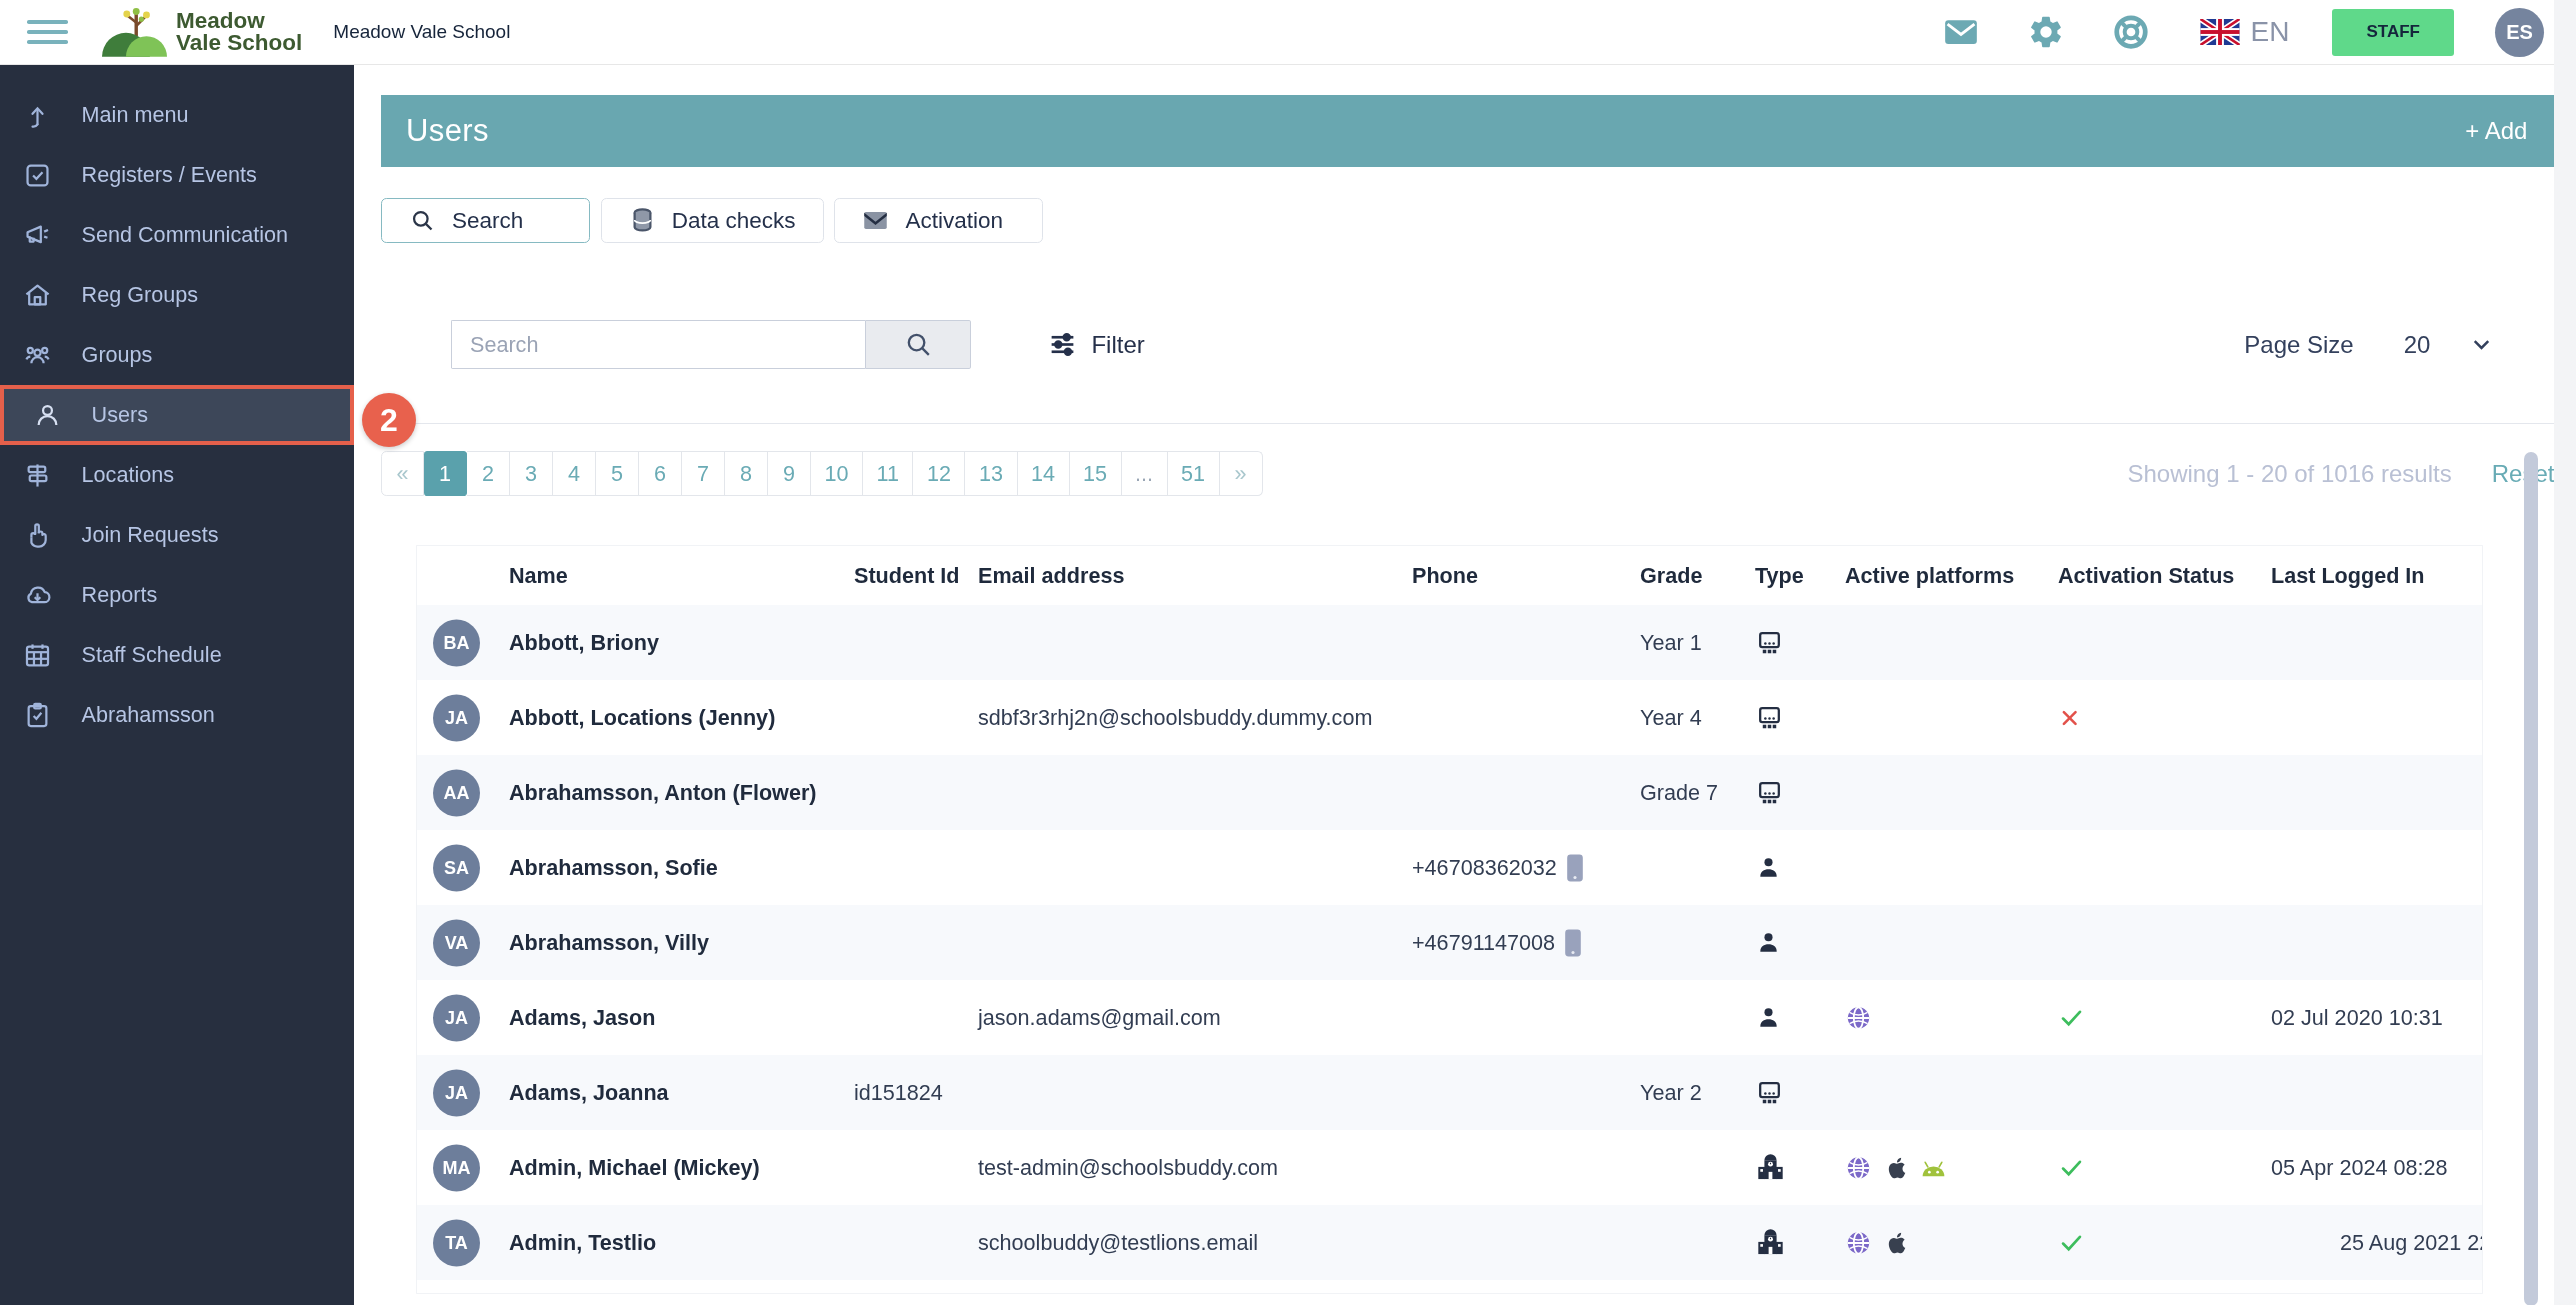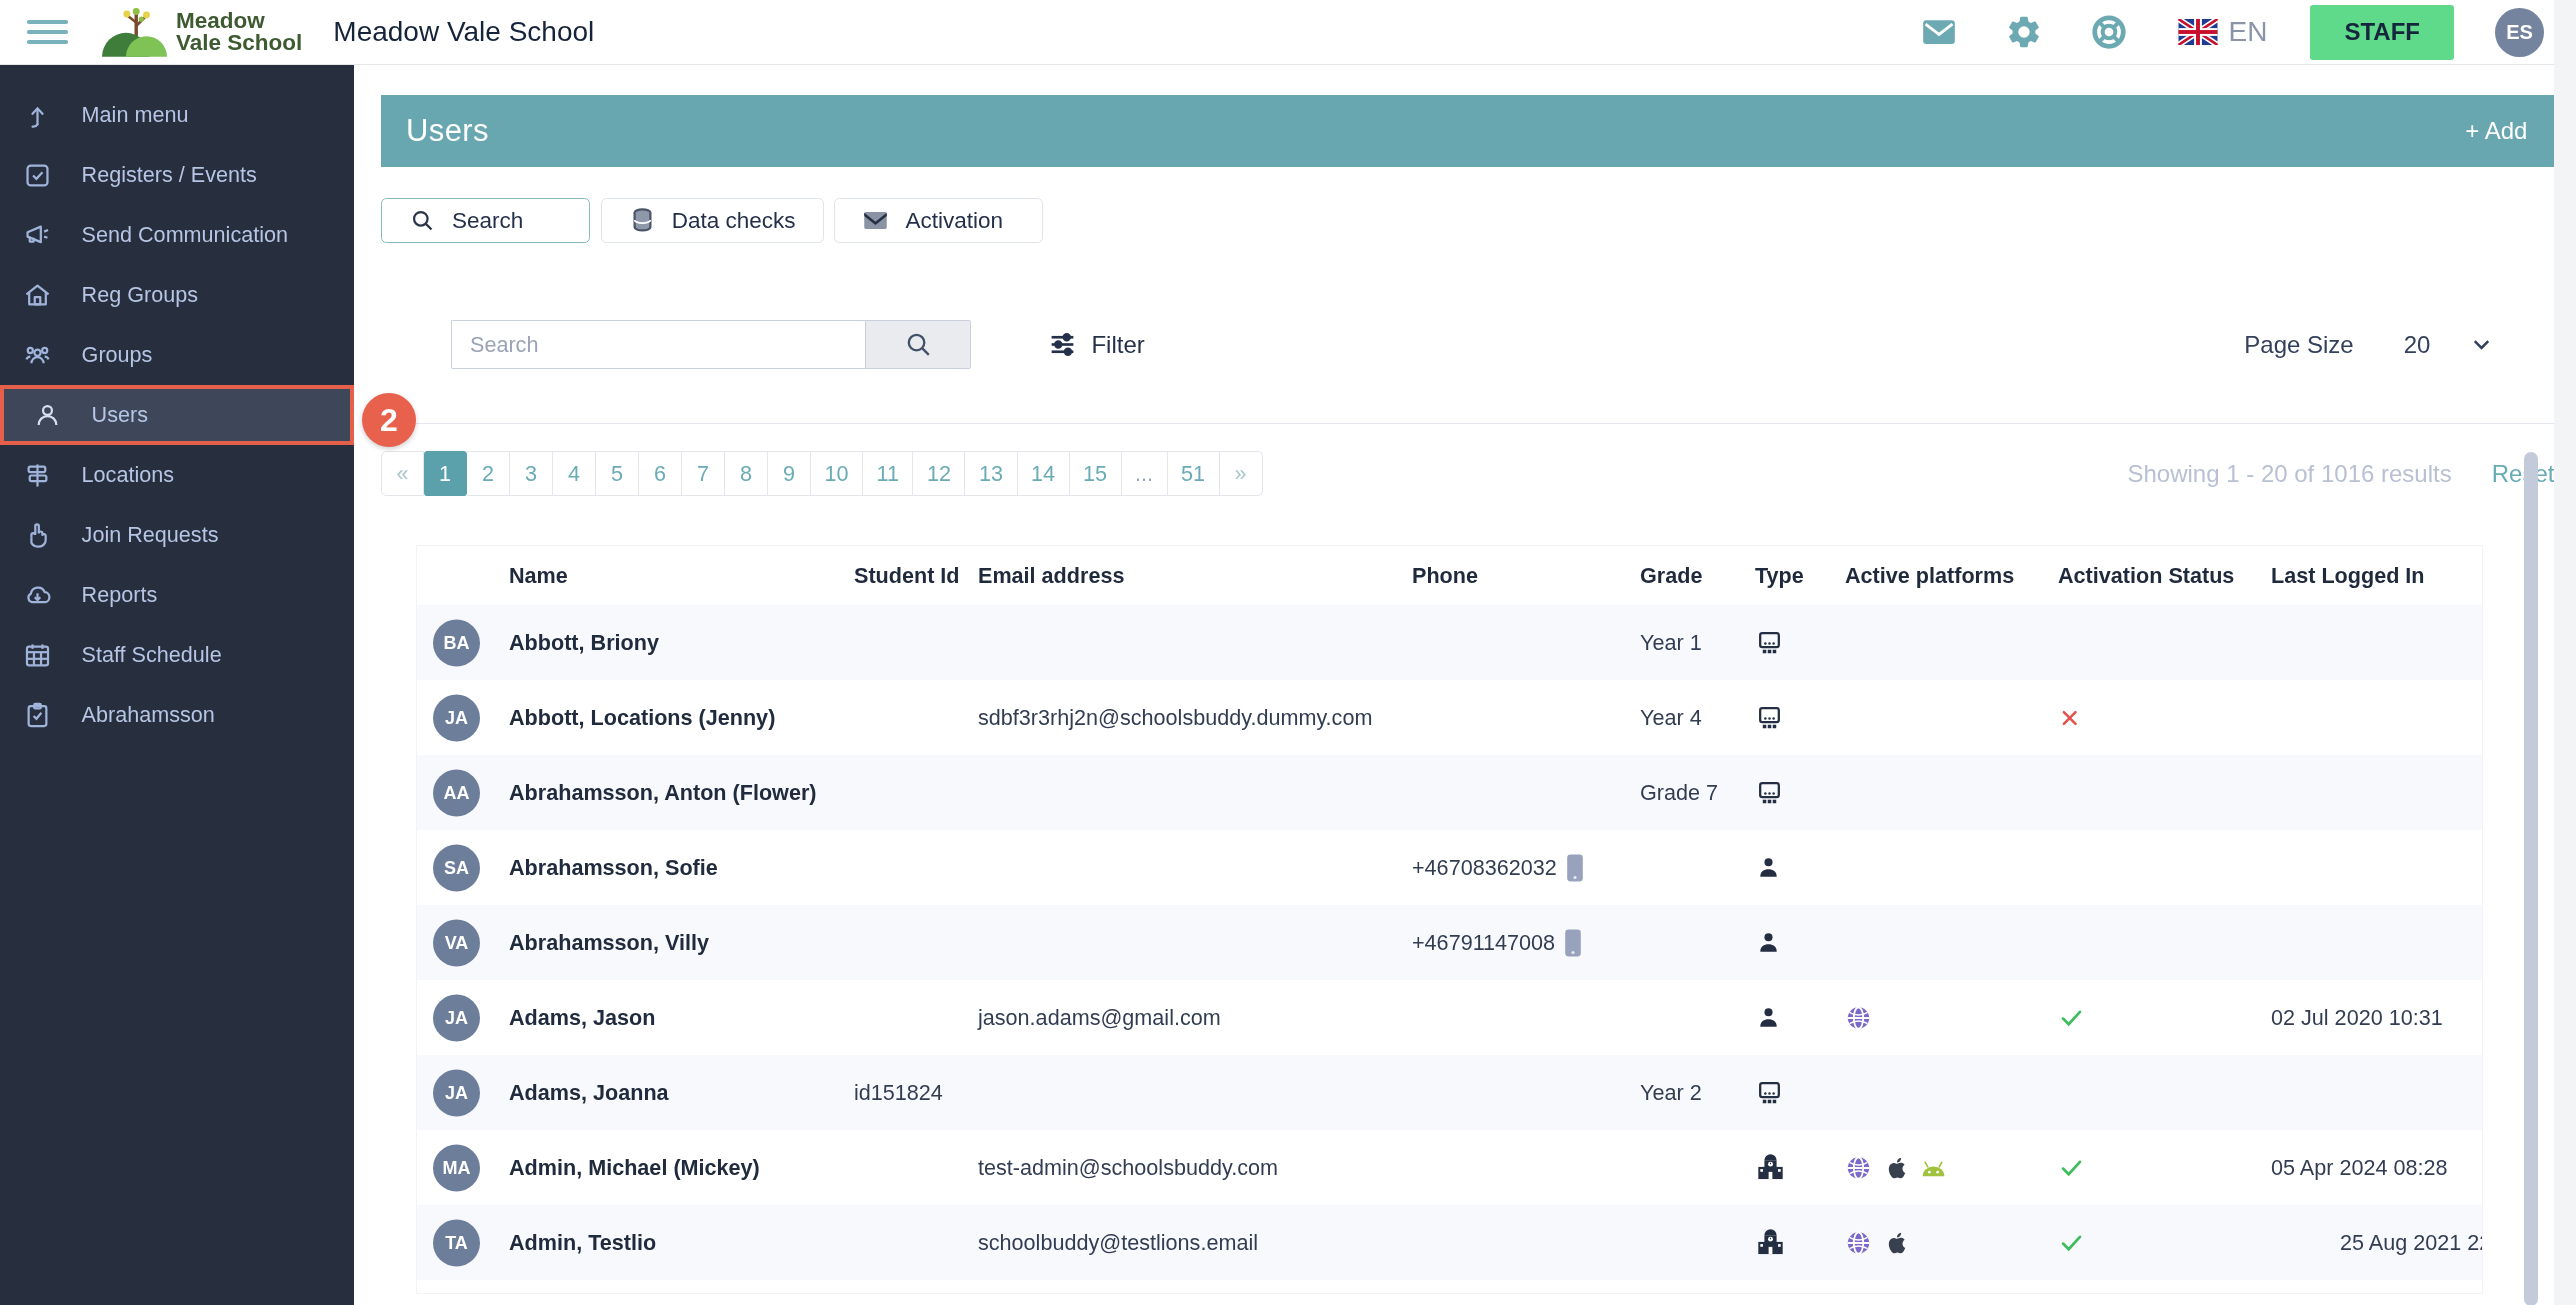--- a/index.html
+++ b/index.html
@@ -8,26 +8,26 @@
   .icon { display:inline-flex; align-items:center; justify-content:center; }
   .icon svg { display:block; }
 
   
   .topbar { position:absolute; left:0; top:0; width:2576px; height:65px; background:#fff;
             border-bottom:0.9px solid #e7e7e7; display:flex; align-items:center; z-index:5; }
   .hamburger { margin-left:27px; width:41px; cursor:pointer; }
   .hamburger div { height:3.6px; background:#79b2bc; border-radius:1.8px; margin:6.3px 0; }
   .logo { display:flex; align-items:center; margin-left:34px; }
   .logo-text { margin-left:9px; color:#3d5a31; font-weight:700; font-size:22.5px; line-height:22.5px; }
-  .app-title { margin-left:31px; font-size:28px; color:#16243a; font-weight:400; }
+  .app-title { margin-left:31px; font-size:19px; color:#16243a; font-weight:400; }
   .topbar-right { margin-left:auto; display:flex; align-items:center; margin-right:32px; }
   .top-ic { margin-left:47px; cursor:pointer; }
   .lang { display:flex; align-items:center; margin-left:50px; cursor:pointer; }
   .lang-label { margin-left:10.8px; font-size:28px; color:#8a93a8; }
-  .staff-btn { margin-left:43px; background:#5fd98a; color:#15263c; font-weight:700; font-size:24px;
+  .staff-btn { margin-left:43px; background:#5fd98a; color:#15263c; font-weight:700; font-size:17px;
                padding:13.5px 34px; border:none; border-radius:3px; cursor:pointer; }
   .avatar-top { margin-left:41px; width:49px; height:49px; border-radius:50%; background:#75849e; color:#fff;
                 font-weight:700; font-size:20px; display:flex; align-items:center; justify-content:center; cursor:pointer; }
 
   
   .sidebar { position:absolute; left:0; top:65px; width:354px; bottom:0; background:#272f3f; padding-top:20px; z-index:4; }
   .side-item { height:60px; display:flex; align-items:center; padding-left:22px; cursor:pointer; color:#b6c5e4; font-size:21.6px; }
   .side-item .icon { width:38px; justify-content:flex-start; }
   .side-item .side-label { margin-left:21.6px; }
   .side-item.active { background:#3d4759; border:4.5px solid #e5604b; padding-left:28px; }

